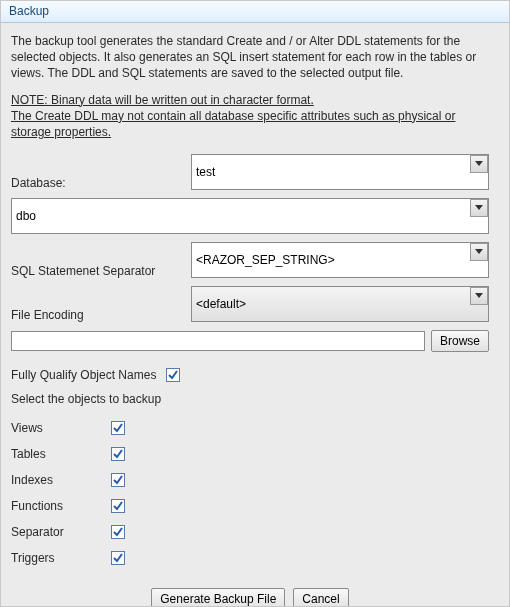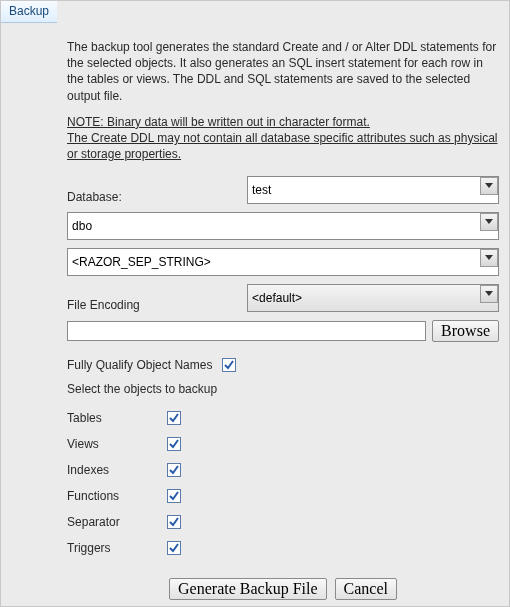--- a/index.html
+++ b/index.html
@@ -9,35 +9,34 @@
     font-family: Tahoma, Arial, sans-serif;
     font-size: 12px;
     color: #2a2a2a;
     background: #e8e8e8;
   }
   .window {
     width: 510px; height: 607px;
     background: #ebebeb;
     border: 1px solid #c8c8c8;
     display: flex;
-    flex-direction: row;
+    flex-direction: column;
   }
   .titlebar {
     height: 22px;
     background: linear-gradient(#f7fbff, #dfefff);
     border-bottom: 1px solid #b0c8e0;
     color: #1a4a7a;
     font-size: 12px;
     padding: 3px 8px 0 8px;
   }
   .content {
-    padding: 10px 10px 0 10px;
+    padding: 10px 20px 0 10px;
     flex: 1;
     overflow: hidden;
-    margin-top: 28px;
   }
   .desc { line-height: 1.35; margin-bottom: 10px; }
   .note { line-height: 1.35; margin-bottom: 14px; text-decoration: underline; }
   .form-row {
     display: flex;
     align-items: flex-end;
     margin-bottom: 8px;
     min-height: 22px;
   }
   .form-label {
@@ -50,21 +49,21 @@
     align-items: center;
     gap: 6px;
   }
   .combo {
     position: relative;
     flex: 1;
     display: flex;
   }
   .combo input {
     width: 100%;
-    height: 28px;
+    height: 36px;
     border: 1px solid #8a8a8a;
     background: #fff;
     font-family: inherit;
     font-size: 12px;
     padding: 1px 22px 1px 4px;
   }
   .combo .arrow-btn {
     position: absolute;
     right: 1px; top: 1px;
     width: 18px; height: 18px;
@@ -82,22 +81,22 @@
     background: #fff;
     font-family: inherit;
     font-size: 12px;
     padding: 1px 4px;
   }
   .btn {
     height: 22px;
     background: linear-gradient(#f8f8f8,#e2e2e2);
     border: 1px solid #8a8a8a;
     border-radius: 2px;
-    font-family: Liberation Serif, serif;
-    font-size: 16px;
+    font-family: Liberation Sans, sans-serif;
+    font-size: 12px;
     padding: 0 8px;
     cursor: default;
   }
   .checkbox {
     width: 14px; height: 14px;
     border: 1px solid #5a7aaa;
     background: #fff;
     display: inline-flex;
     align-items: center;
     justify-content: center;
@@ -156,20 +155,21 @@
           <div class="arrow-btn">
             <svg width="8" height="6">
                 <polygon points="0,0 8,0 4,5" fill="#333"></polygon>
               </svg>
           </div>
         </div>
       </div>
     </div>
 
     <div class="form-row">
+      <div class="form-label">SQL Statemenet Separator</div>
       <div class="form-field">
         <div class="combo">
           <input type="text" value="&lt;RAZOR_SEP_STRING&gt;" style="">
           <div class="arrow-btn">
             <svg width="8" height="6">
                 <polygon points="0,0 8,0 4,5" fill="#333"></polygon>
               </svg>
           </div>
         </div>
       </div>
@@ -202,29 +202,29 @@
         <svg width="10" height="10">
             <polyline points="1,5 4,8 9,1" stroke="#2a5aaa" stroke-width="2" fill="none"></polyline>
           </svg>
       </span>
     </div>
 
     <div class="section-label">Select the objects to backup</div>
 
     <div>
       <div class="obj-row">
+        <div class="obj-label">Views</div>
+        <span class="checkbox">
+            <svg width="10" height="10">
+              <polyline points="1,5 4,8 9,1" stroke="#2a5aaa" stroke-width="2" fill="none"></polyline>
+            </svg>
+          </span>
+      </div>
+      <div class="obj-row">
         <div class="obj-label">Tables</div>
-        <span class="checkbox">
-            <svg width="10" height="10">
-              <polyline points="1,5 4,8 9,1" stroke="#2a5aaa" stroke-width="2" fill="none"></polyline>
-            </svg>
-          </span>
-      </div>
-      <div class="obj-row">
-        <div class="obj-label">Views</div>
         <span class="checkbox">
             <svg width="10" height="10">
               <polyline points="1,5 4,8 9,1" stroke="#2a5aaa" stroke-width="2" fill="none"></polyline>
             </svg>
           </span>
       </div>
       <div class="obj-row">
         <div class="obj-label">Indexes</div>
         <span class="checkbox">
             <svg width="10" height="10">

